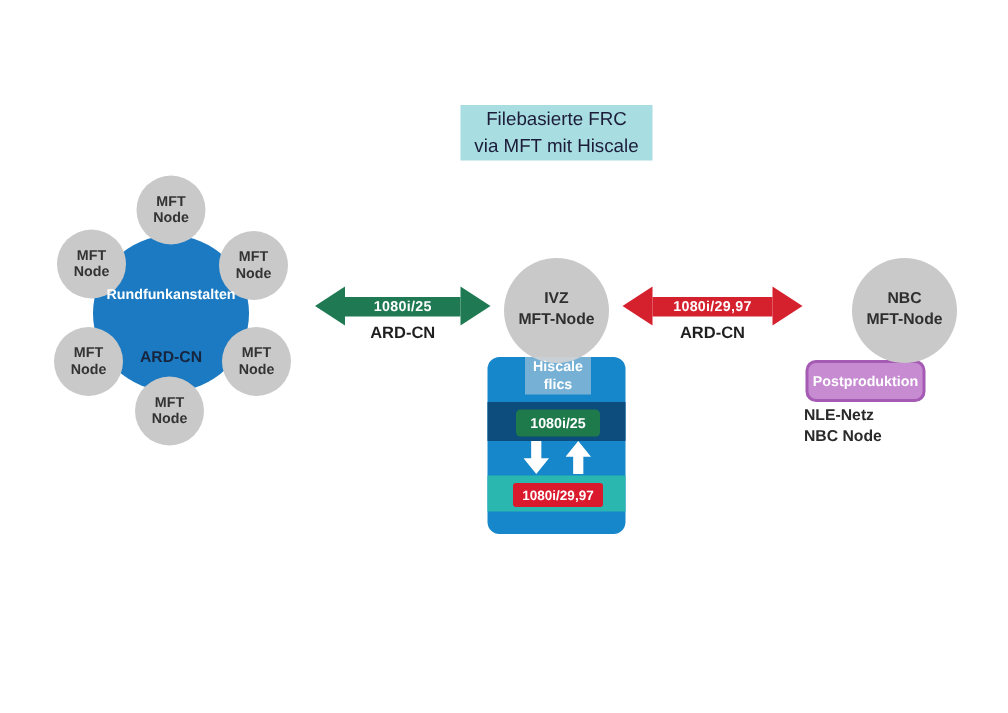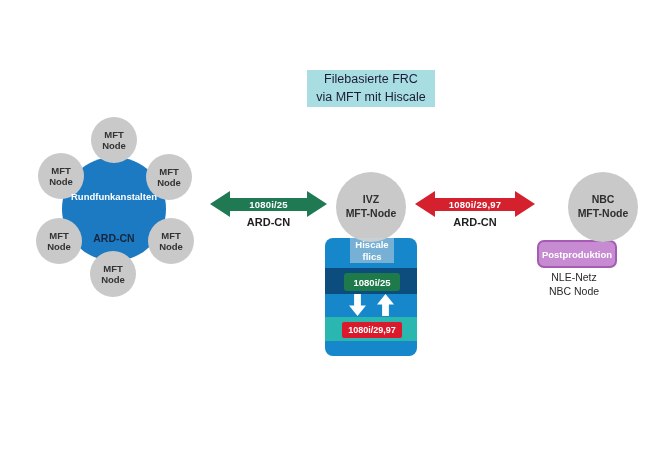--- a/index.html
+++ b/index.html
@@ -107,22 +107,22 @@
   }
 
   
   .post-box {
     position: absolute; left: 537px; top: 240px; width: 80px; height: 28px; z-index: 2;
     background: #c78bd2; border: 2px solid #a55ab4; border-radius: 7px;
     display: flex; align-items: center; justify-content: center;
     color: #ffffff; font-size: 9.5px; font-weight: bold;
   }
   .nbc-net {
-    position: absolute; left: 524px; top: 271px; width: 100px; z-index: 2;
-    text-align: center; color: #2a2a2a; font-size: 10.5px; font-weight: normal; line-height: 1.32;
+    position: absolute; left: 536px; top: 271px; width: 100px; z-index: 2;
+    color: #2a2a2a; font-size: 10.5px; font-weight: bold; line-height: 1.32;
   }
 </style>
 </head>
 <body>
 
 <div class="canvas">
 
   <div class="title-box">
     <div>Filebasierte FRC</div>
     <div>via MFT mit Hiscale</div>

